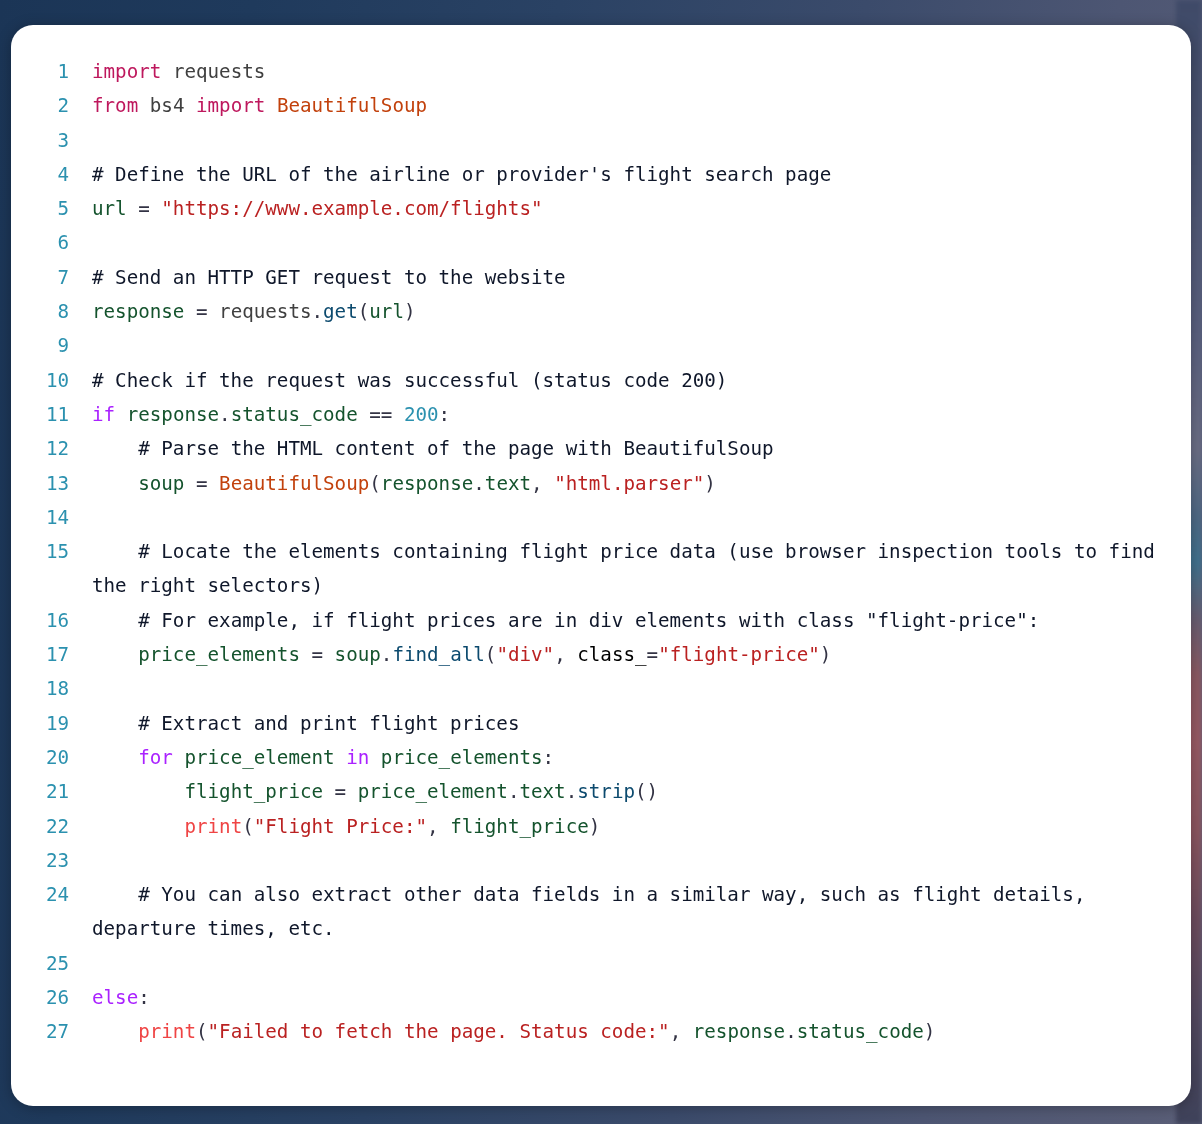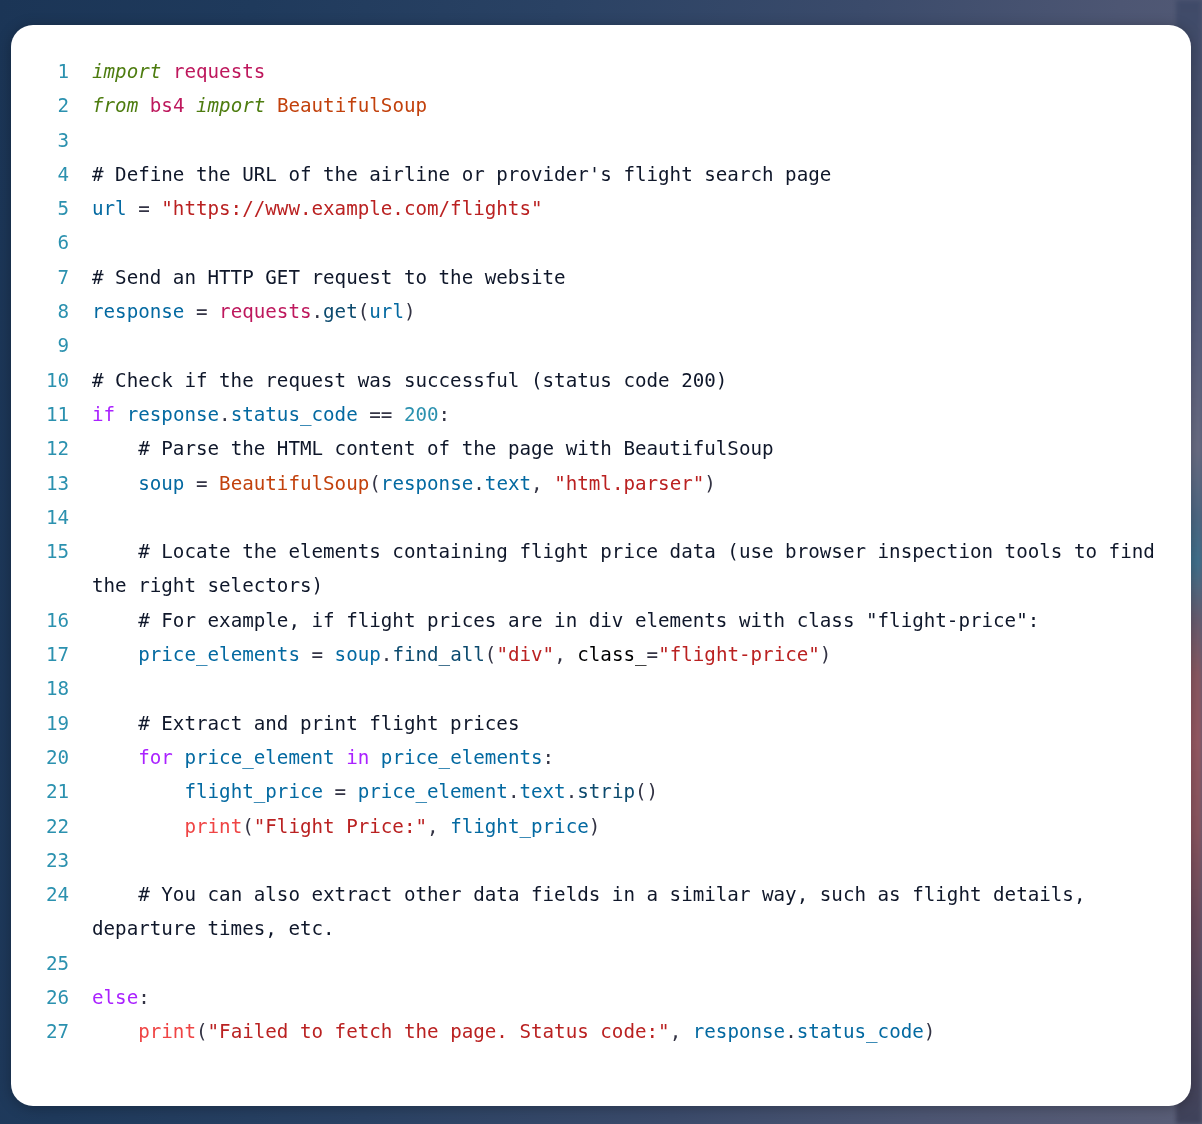--- a/index.html
+++ b/index.html
@@ -85,29 +85,29 @@
     flex: 1 1 auto;
     padding-left: 23px;
     padding-right: 12px;
     color: #333344;
     white-space: pre-wrap;
     overflow-wrap: anywhere;
   }
 
   
   .k  { color: #aa22ff; }            
-  .kn { color: #4d7c0f; font-style: italic; }            
-  .nn { color: #be185d; text-align: right; }            
+  .kn { color: #be185d; }            
+  .nn { color: #404040; text-align: right; }            
   .nc { color: #c2410c; }            
   .nb { color: #ef4444; }            
   .nf { color: #0c4a6e; }            
   .s  { color: #ba2121; }            
   .c  { color: #0f172a; }            
   .mi { color: #2b91af; }            
-  .n  { color: #0369a1; }            
+  .n  { color: #14532d; }            
   .o  { color: #333344; }            
   .p  { color: #333344; }            
   .kw { color: #000000; }            
 </style>
 </head>
 <body>
 
 <div id="bg">
   <div id="bg-photo"></div>
 </div>

